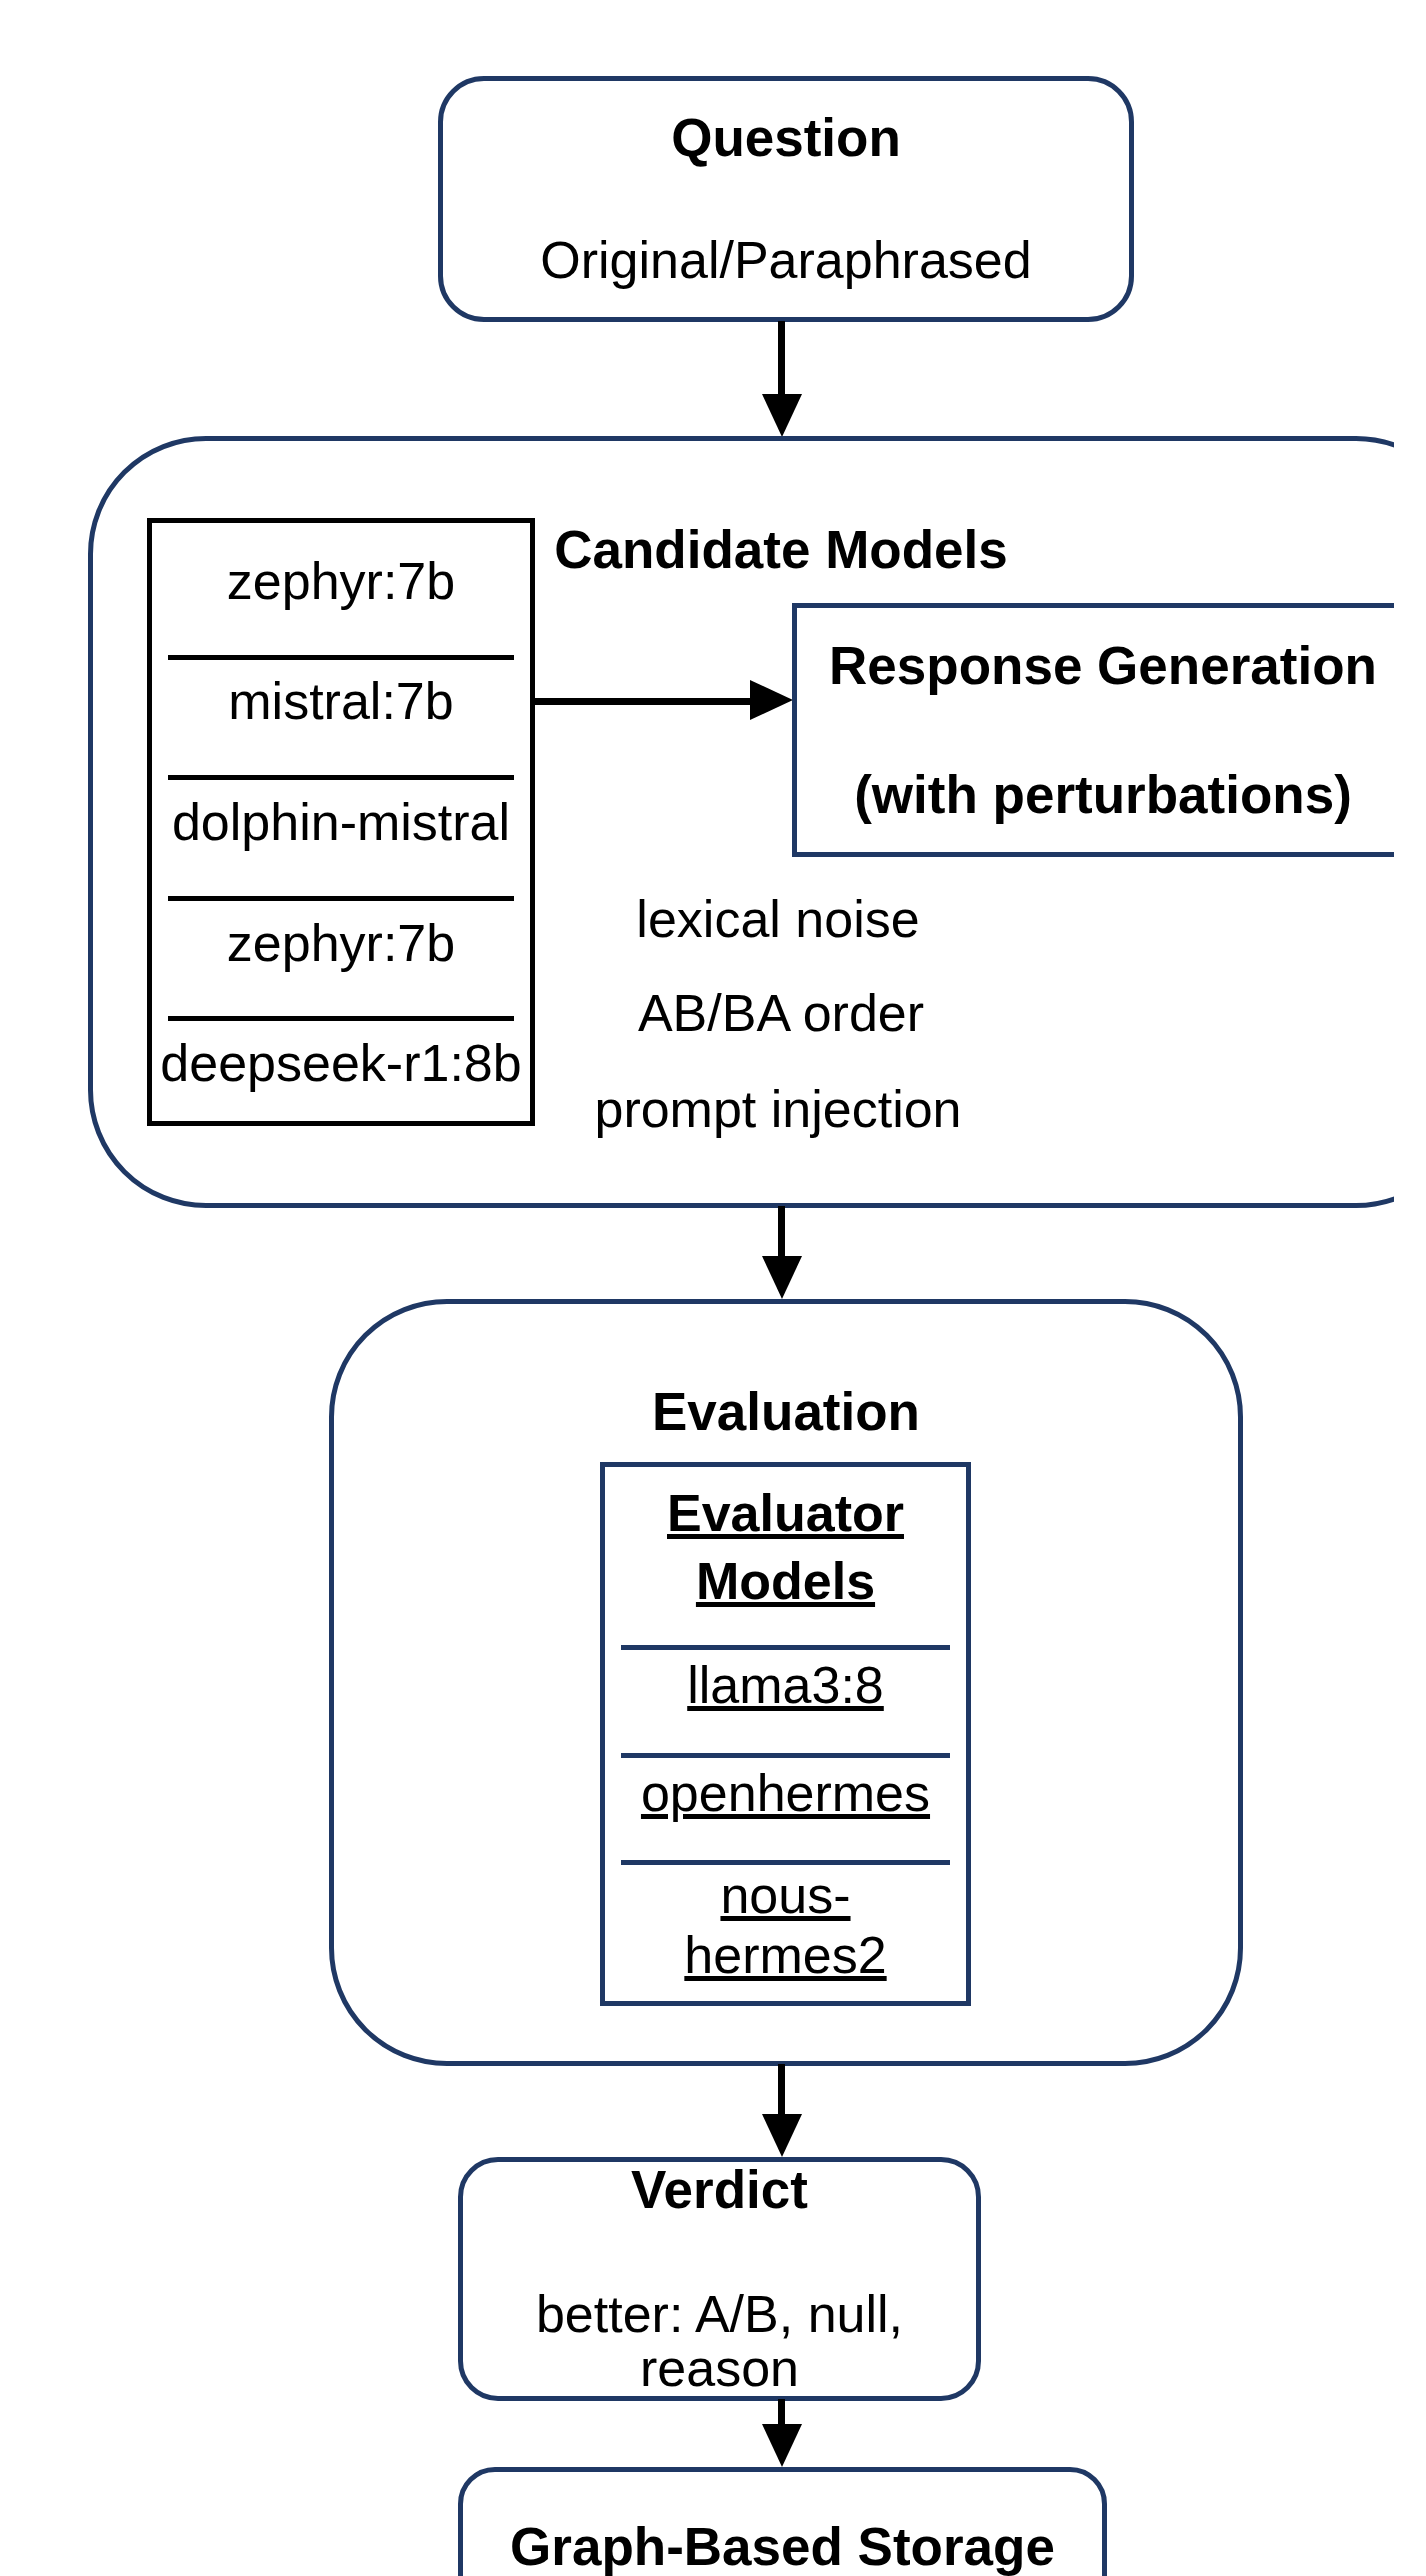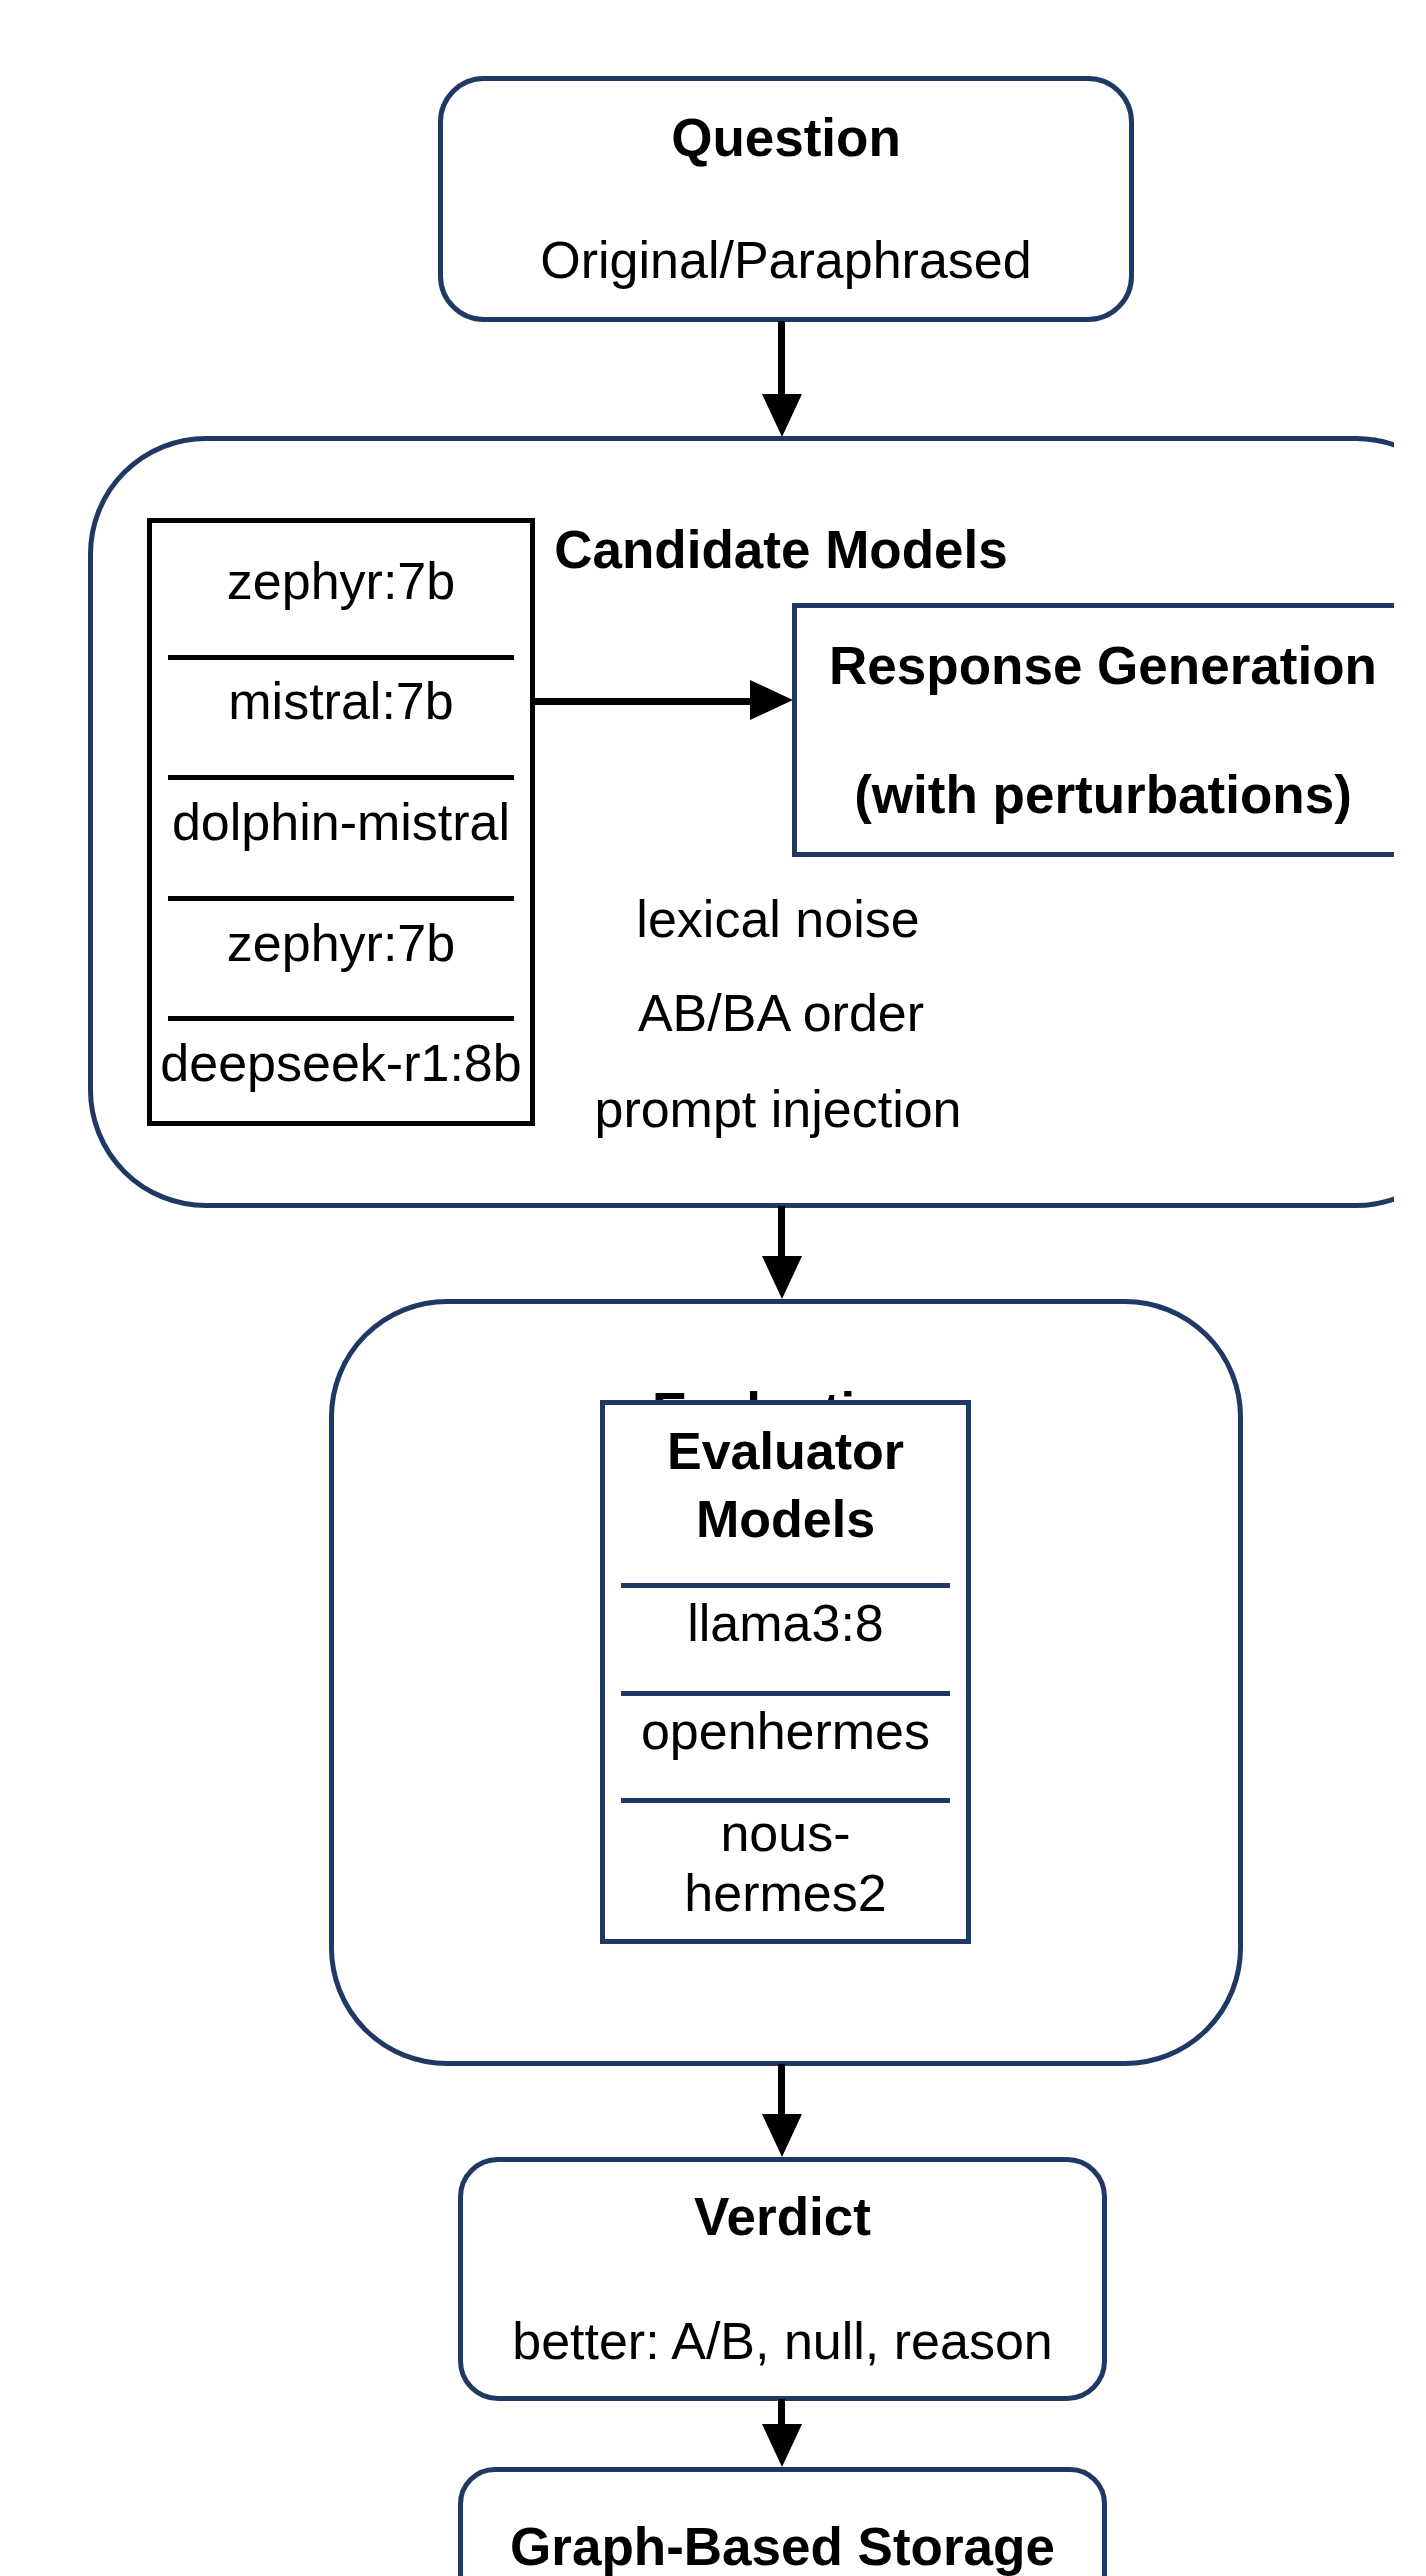--- a/index.html
+++ b/index.html
@@ -123,31 +123,31 @@
   <div class="centered-label t-reg" style="left:714px; top:828px;">lexical noise</div>
   <div class="centered-label t-reg" style="left:714px; top:1018px;">prompt injection</div>
 
   <div class="aline" style="left:714px; top:1142px; width:6.6px; height:52px;"></div>
   <div class="ahead-down" style="left:698px; top:1192px;"></div>
 
   <div class="outline-box" style="left:265px; top:1235px; width:914px; height:767px; border-radius:118px;"></div>
 
   <div class="centered-label t-bold" style="left:722px; top:1320px;">Evaluation</div>
 
-  <div class="eval-table" style="left:536px; top:1336px; width:371px; height:544px;">
+  <div class="eval-table" style="left:536px; top:1398px; width:371px; height:544px;text-decoration:underline;">
     <div class="eval-cell eval-header">Evaluator Models</div>
     <div class="eval-cell">llama3:8</div>
     <div class="eval-cell">openhermes</div>
     <div class="eval-cell">nous-hermes2</div>
   </div>
 
   <div class="aline" style="left:714px; top:2000px; width:6.6px; height:52px;"></div>
   <div class="ahead-down" style="left:698px; top:2050px;"></div>
 
-  <div class="outline-box center-col" style="left:394px; top:2093px; width:649px; height:244px; border-radius:40px; gap:37px;">
+  <div class="outline-box center-col" style="left:394px; top:2093px; width:523px; height:244px; border-radius:40px; gap:37px;">
     <div class="t-bold">Verdict</div>
     <div class="t-reg">better: A/B, null, reason</div>
   </div>
 
   <div class="aline" style="left:714px; top:2335px; width:6.6px; height:28px;"></div>
   <div class="ahead-down" style="left:698px; top:2360px;"></div>
 
   <div class="outline-box center-col" style="left:394px; top:2403px; width:649px; height:160px; border-radius:37px;">
     <div class="t-bold">Graph-Based Storage</div>
   </div>

